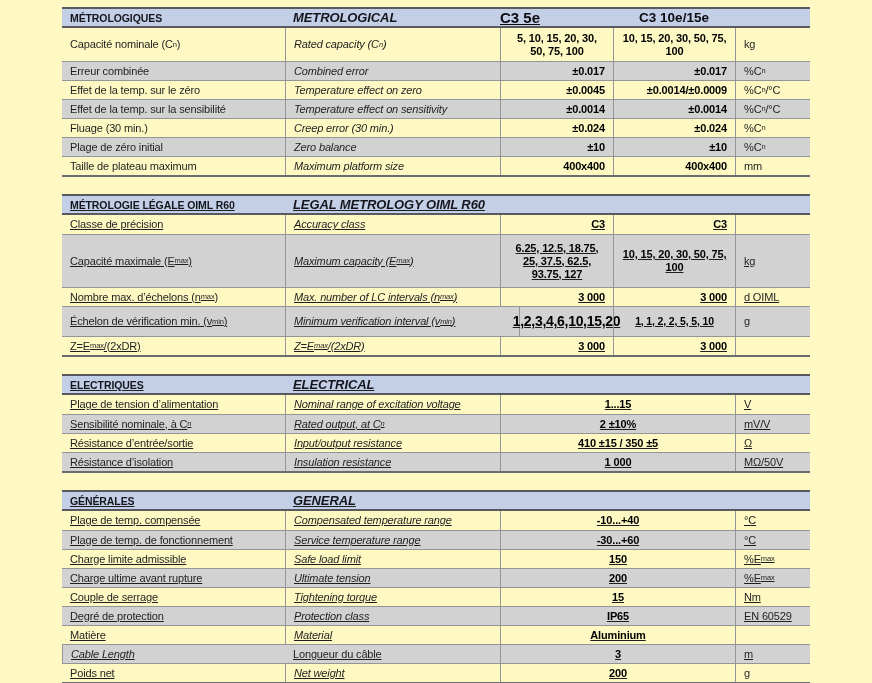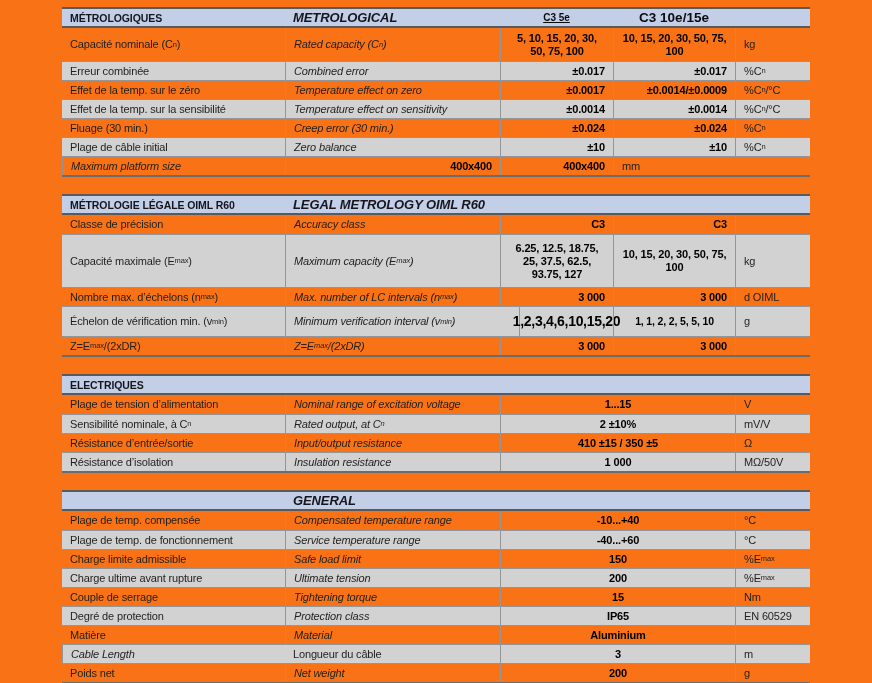--- a/index.html
+++ b/index.html
@@ -1,30 +1,30 @@
 <!DOCTYPE html>
 <html><head>
 <meta charset="utf-8">
 <style>
   html,body{margin:0;padding:0;background:#fff;}
   .page{
-    position:relative;width:872px;height:683px;background:#f97316;overflow:hidden;
+    position:relative;width:872px;height:683px;background:#fef9c3;overflow:hidden;
     font-family:"Liberation Sans","DejaVu Sans",sans-serif;color:#1f1f1f;
   }
   .spec-table{position:absolute;left:62px;top:7px;width:748px;}
   .sec{border-bottom:2px solid #6b6c6e;}
-  .sec + .sec{margin-top:17px;}
+  .sec + .sec{margin-top:17px;text-decoration:underline;}
   .sec-head{
     display:grid;grid-template-columns:223px 215px 113px 122px 75px;
     background:#c3cfe6;height:21px;align-items:center;box-sizing:border-box;
     border-top:2px solid #585a5e;border-bottom:2px solid #585a5e;
   }
   .h-fr{grid-column:1;padding-left:8px;font-size:10.5px;font-weight:bold;letter-spacing:-0.1px;color:#15151d;}
   .h-en{grid-column:2;padding-left:8px;font-size:13px;font-weight:bold;font-style:italic;letter-spacing:-0.1px;color:#15151d;}
-  .h-c1{grid-column:3;text-align:center;font-size:10px;font-weight:bold;color:#0b0b0f;text-decoration:underline;}
+  .h-c1{grid-column:3;font-size:15px;font-weight:bold;color:#0b0b0f;text-decoration:underline;}
   .h-c2{grid-column:4;text-align:center;font-size:13.5px;font-weight:bold;color:#0b0b0f;}
   .row{
     display:grid;grid-template-columns:223px 215px 113px 122px 75px;
     min-height:19px;box-sizing:border-box;border-top:1px solid #939598;
     font-size:11px;line-height:13px;letter-spacing:-0.15px;
   }
   .sec-head + .row{border-top:none;}
   .row.m{grid-template-columns:223px 215px 235px 75px;}
   .row.gray{background:#d2d2d2;}
   .row.tall2{min-height:33px;}
@@ -66,46 +66,47 @@
       <div class="row gray">
         <div class="c fr">Erreur combinée</div>
         <div class="c en">Combined error</div>
         <div class="c v1">±0.017</div>
         <div class="c v2">±0.017</div>
         <div class="c unit">%C<sub>n</sub></div>
       </div>
       <div class="row">
         <div class="c fr">Effet de la temp. sur le zéro</div>
         <div class="c en">Temperature effect on zero</div>
-        <div class="c v1">±0.0017</div>
+        <div class="c v1">±0.0045</div>
         <div class="c v2">±0.0014/±0.0009</div>
         <div class="c unit">%C<sub>n</sub>/°C</div>
       </div>
       <div class="row gray">
         <div class="c fr">Effet de la temp. sur la sensibilité</div>
         <div class="c en">Temperature effect on sensitivity</div>
         <div class="c v1">±0.0014</div>
         <div class="c v2">±0.0014</div>
         <div class="c unit">%C<sub>n</sub>/°C</div>
       </div>
       <div class="row">
         <div class="c fr">Fluage (30 min.)</div>
         <div class="c en">Creep error (30 min.)</div>
         <div class="c v1">±0.024</div>
         <div class="c v2">±0.024</div>
         <div class="c unit">%C<sub>n</sub></div>
       </div>
       <div class="row gray">
-        <div class="c fr">Plage de câble initial</div>
+        <div class="c fr">Plage de zéro initial</div>
         <div class="c en">Zero balance</div>
         <div class="c v1">±10</div>
         <div class="c v2">±10</div>
         <div class="c unit">%C<sub>n</sub></div>
       </div>
       <div class="row">
+        <div class="c fr">Taille de plateau maximum</div>
         <div class="c en">Maximum platform size</div>
         <div class="c v1">400x400</div>
         <div class="c v2">400x400</div>
         <div class="c unit">mm</div>
       </div>
     </section>
 
     <section class="sec">
       <div class="sec-head">
         <span class="h-fr">MÉTROLOGIE LÉGALE OIML R60</span>
@@ -144,20 +145,21 @@
         <div class="c en">Z=E<sub>max</sub>/(2xDR)</div>
         <div class="c v1">3 000</div>
         <div class="c v2">3 000</div>
         <div class="c unit"></div>
       </div>
     </section>
 
     <section class="sec">
       <div class="sec-head">
         <span class="h-fr">ELECTRIQUES</span>
+        <span class="h-en">ELECTRICAL</span>
       </div>
       <div class="row m">
         <div class="c fr">Plage de tension d’alimentation</div>
         <div class="c en">Nominal range of excitation voltage</div>
         <div class="c vm">1...15</div>
         <div class="c unit">V</div>
       </div>
       <div class="row m gray">
         <div class="c fr">Sensibilité nominale, à C<sub>n</sub></div>
         <div class="c en">Rated output, at C<sub>n</sub></div>
@@ -173,32 +175,33 @@
       <div class="row m gray">
         <div class="c fr">Résistance d’isolation</div>
         <div class="c en">Insulation resistance</div>
         <div class="c vm">1 000</div>
         <div class="c unit">MΩ/50V</div>
       </div>
     </section>
 
     <section class="sec">
       <div class="sec-head">
+        <span class="h-fr">GÉNÉRALES</span>
         <span class="h-en">GENERAL</span>
       </div>
       <div class="row m">
         <div class="c fr">Plage de temp. compensée</div>
         <div class="c en">Compensated temperature range</div>
         <div class="c vm">-10...+40</div>
         <div class="c unit">°C</div>
       </div>
       <div class="row m gray">
         <div class="c fr">Plage de temp. de fonctionnement</div>
         <div class="c en">Service temperature range</div>
-        <div class="c vm">-40...+60</div>
+        <div class="c vm">-30...+60</div>
         <div class="c unit">°C</div>
       </div>
       <div class="row m">
         <div class="c fr">Charge limite admissible</div>
         <div class="c en">Safe load limit</div>
         <div class="c vm">150</div>
         <div class="c unit">%E<sub>max</sub></div>
       </div>
       <div class="row m gray">
         <div class="c fr">Charge ultime avant rupture</div>

